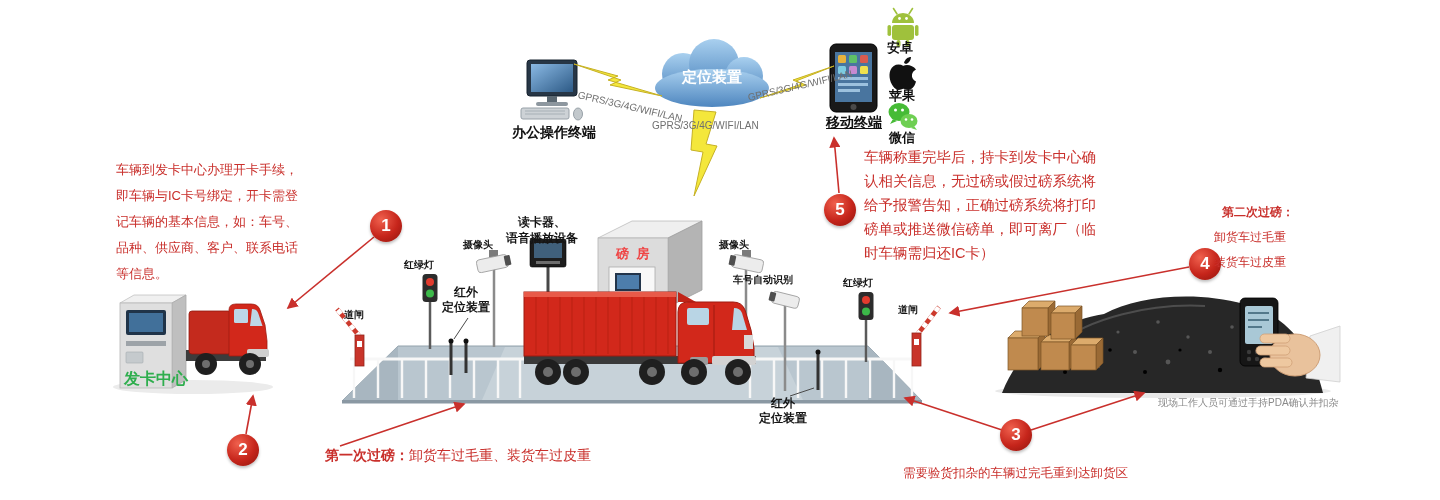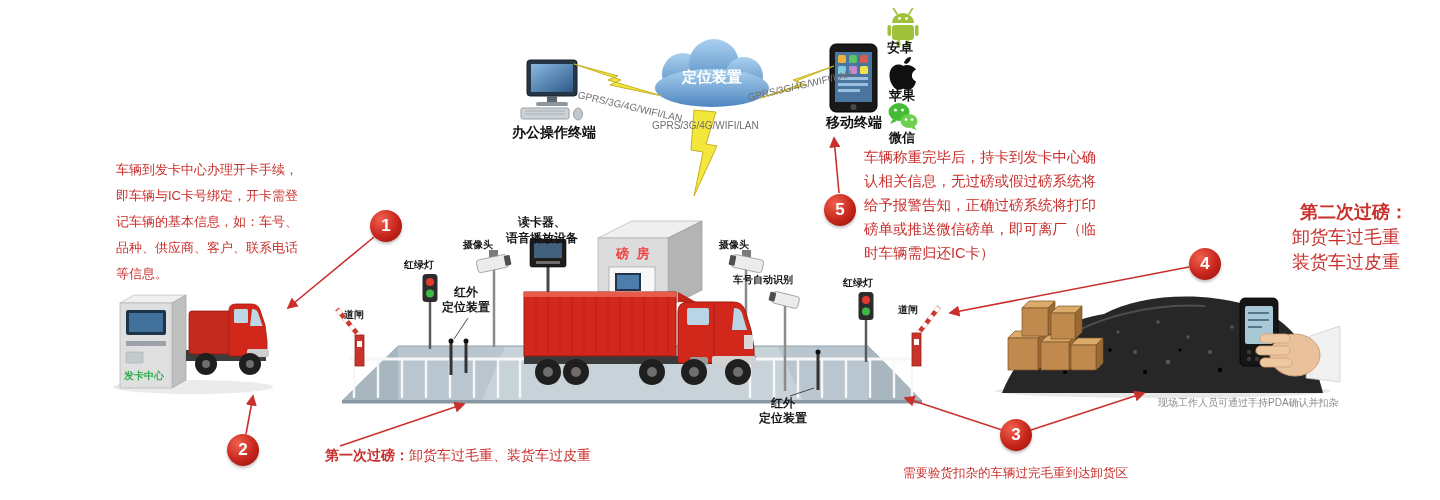--- a/index.html
+++ b/index.html
@@ -20,21 +20,21 @@
     box-shadow:0 2px 3px rgba(0,0,0,.25);
   }
   .net-label { position:absolute; color:#6f6f6f; font-size:10px; white-space:nowrap; }
   .rot-l { transform:rotate(13deg); transform-origin:left center; }
   .rot-r { transform:rotate(-13deg); transform-origin:left center; }
   .cloud-label { position:absolute; left:672px; top:68px; width:80px; text-align:center; color:#fff; font-weight:bold; font-size:15px; }
   .term-label { position:absolute; font-weight:bold; font-size:14px; color:#111; text-align:center; }
   .plat-label { position:absolute; font-weight:bold; font-size:13px; color:#111; width:32px; }
   .green-title { position:absolute; left:540px; top:405px; color:#12a14b; font-size:24px; font-weight:bold; letter-spacing:4px; white-space:nowrap; }
   .house-label { position:absolute; left:616px; top:245px; color:#ef4444; font-size:13px; font-weight:bold; letter-spacing:2px; white-space:nowrap; }
-  .kiosk-label { position:absolute; left:124px; top:369px; color:#2fae4e; font-size:10px; font-weight:bold; white-space:nowrap; }
+  .kiosk-label { position:absolute; left:124px; top:369px; color:#2fae4e; font-size:16px; font-weight:bold; white-space:nowrap; }
   .pda-caption { position:absolute; left:1158px; top:396px; color:#8a8a8a; font-size:10px; white-space:nowrap; }
   .bold { font-weight:bold; }
 </style>
 </head>
 <body>
 
 <div class="canvas">
 
   <svg class="scene" viewBox="0 0 1440 500">
     <defs>
@@ -347,21 +347,21 @@
       <line x1="839" y1="193" x2="834" y2="138" marker-end="url(#arr)"></line>
       <line x1="1189" y1="267" x2="950" y2="313" marker-end="url(#arr)"></line>
       <line x1="1002" y1="430" x2="905" y2="398" marker-end="url(#arr)"></line>
       <line x1="1031" y1="430" x2="1144" y2="393" marker-end="url(#arr)"></line>
     </g>
   </svg>
 
   <div class="cloud-label">定位装置</div>
 
   <div class="term-label" style="left:494px;top:124px;width:120px;">办公操作终端</div>
-  <div class="term-label" style="left:804px;top:114px;width:100px;">移动终端</div>
+  <div class="term-label" style="left:804px;top:114px;width:100px;text-decoration:underline;">移动终端</div>
   <div class="plat-label" style="left:887px;top:39px;">安卓</div>
   <div class="plat-label" style="left:889px;top:87px;">苹果</div>
   <div class="plat-label" style="left:889px;top:129px;">微信</div>
 
   <div class="net-label rot-l" style="left:578px;top:89px;">GPRS/3G/4G/WIFI/LAN</div>
   <div class="net-label" style="left:652px;top:120px;">GPRS/3G/4G/WIFI/LAN</div>
   <div class="net-label rot-r" style="left:748px;top:92px;">GPRS/3G/4G/WIFI/LAN</div>
 
   <div class="step-circle" style="left:370px;top:210px;">1</div>
   <div class="step-circle" style="left:227px;top:434px;">2</div>
@@ -370,21 +370,21 @@
   <div class="step-circle" style="left:824px;top:194px;">5</div>
 
   <div class="red" style="left:116px;top:157px;width:185px;font-size:13px;line-height:26px;">车辆到发卡中心办理开卡手续，即车辆与IC卡号绑定，开卡需登记车辆的基本信息，如：车号、品种、供应商、客户、联系电话等信息。</div>
 
   <div class="red" style="left:325px;top:447px;font-size:14px;">
     <span class="bold">第一次过磅：</span><span>卸货车过毛重、装货车过皮重</span>
   </div>
 
   <div class="red" style="left:903px;top:465px;font-size:12.5px;">需要验货扣杂的车辆过完毛重到达卸货区</div>
 
-  <div class="red" style="left:1292px;top:200px;font-size:18px;line-height:25px;">
+  <div class="red" style="left:1214px;top:200px;font-size:12px;line-height:25px;">
     <div class="bold" style="text-indent:8px;">第二次过磅：</div>
     <div>卸货车过毛重</div>
     <div>装货车过皮重</div>
   </div>
 
   <div class="red" style="left:864px;top:145px;width:240px;font-size:14.5px;line-height:24px;">车辆称重完毕后，持卡到发卡中心确认相关信息，无过磅或假过磅系统将给予报警告知，正确过磅系统将打印磅单或推送微信磅单，即可离厂（临时车辆需归还IC卡）</div>
 
   <div class="lbl" style="left:344px;top:308px;">道闸</div>
   <div class="lbl" style="left:404px;top:258px;">红绿灯</div>
   <div class="lbl" style="left:463px;top:238px;">摄像头</div>

